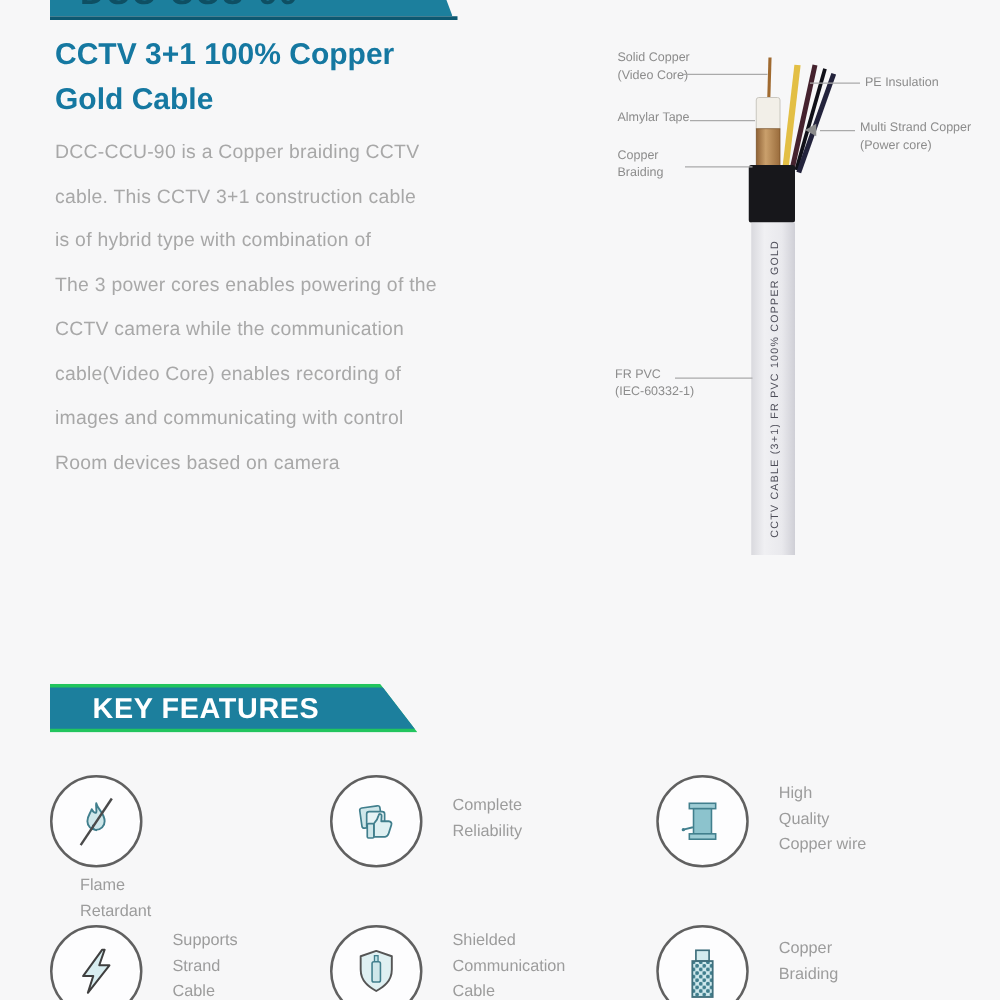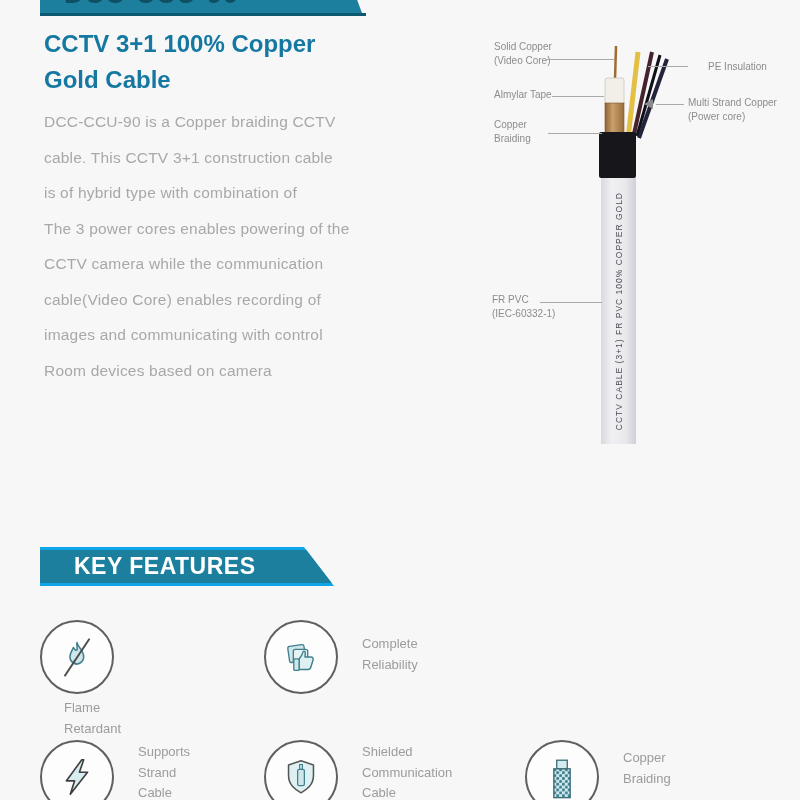--- a/index.html
+++ b/index.html
@@ -51,21 +51,21 @@
     display:flex; align-items:center; justify-content:center; overflow:hidden;
   }
   .jacket-text {
     writing-mode:vertical-rl; transform:rotate(180deg);
     font-size:8.5px; letter-spacing:1px; color:#4d4d58; white-space:nowrap;
     font-family:"Liberation Sans", sans-serif;
   }
   
   .kf-ribbon {
     position:absolute; left:40px; top:547px; width:294px; height:39px;
-    background:#0ea5e9;
+    background:#22c55e;
     clip-path:polygon(0 0, calc(100% - 30px) 0, 100% 100%, 0 100%);
   }
   .kf-ribbon-inner {
     position:absolute; left:0; right:0; top:3px; bottom:3px;
     background:#1c7f9d; display:flex; align-items:center;
   }
   .kf-heading {
     padding-left:34px; color:#ffffff; font-weight:bold; font-size:23px;
     letter-spacing:0.5px;
   }
@@ -145,21 +145,21 @@
     </div>
     <div class="dlabel" style="left:54px; top:118px;">
       <div>Copper</div>
       <div>Braiding</div>
     </div>
     <div class="dlabel" style="left:52px; top:293px;">
       <div>FR PVC</div>
       <div>(IEC-60332-1)</div>
     </div>
 
-    <div class="dlabel" style="left:268px; top:60px;">
+    <div class="dlabel" style="left:252px; top:60px;">
       <div>PE Insulation</div>
     </div>
     <div class="dlabel" style="left:248px; top:96px;">
       <div>Multi Strand Copper</div>
       <div>(Power core)</div>
     </div>
 
     <div class="leader" style="left:106px; top:59px;  width:68px;"></div>
     <div class="leader" style="left:112px; top:96px;  width:52px;"></div>
     <div class="leader" style="left:108px; top:133px; width:54px;"></div>
@@ -198,20 +198,36 @@
         <path d="M22 37v-11c2-2 3.4-4.2 4-7 .3-1.6 2.6-1.3 2.5.4l-.3 4.6h6.2c1.7 0 2.8 1.5 2.2 3.1l-2.2 7c-.4 1.3-1.6 2.9-3 2.9z" fill="#dff0f2" stroke="#417f8d" stroke-width="1.5" stroke-linejoin="round"></path>
         <rect x="16.5" y="26" width="5.5" height="12" rx="1" fill="#cfe7ea" stroke="#417f8d" stroke-width="1.4"></rect>
       </svg>
     </div>
     <div class="flabel pt14">
       <div>Complete</div>
       <div>Reliability</div>
     </div>
   </div>
 
+  <div class="feature" style="left:525px; top:620px;">
+    <div class="fcircle">
+      <svg width="46" height="46" viewBox="0 0 48 48">
+        <line x1="16" y1="29" x2="8" y2="31" stroke="#417f8d" stroke-width="1.6"></line>
+        <circle cx="8" cy="31" r="1.4" fill="#417f8d"></circle>
+        <rect x="13" y="9" width="22" height="4.5" fill="#9ecdd5" stroke="#417f8d" stroke-width="1.3"></rect>
+        <rect x="16.5" y="13.5" width="15" height="21" fill="#8cc3cd" stroke="#417f8d" stroke-width="1.3"></rect>
+        <rect x="13" y="34.5" width="22" height="4.5" fill="#9ecdd5" stroke="#417f8d" stroke-width="1.3"></rect>
+      </svg>
+    </div>
+    <div class="flabel pt4">
+      <div>High</div>
+      <div>Quality</div>
+      <div>Copper wire</div>
+    </div>
+  </div>
 
   <div class="feature" style="left:40px; top:740px;">
     <div class="fcircle">
       <svg width="46" height="46" viewBox="0 0 48 48">
         <path d="M29 6 L13 28 h8.5 L17 42 L35 19 h-8.5 L31 6 z" fill="#d8edf0" stroke="#3f3f3f" stroke-width="1.7" stroke-linejoin="round"></path>
       </svg>
     </div>
     <div class="flabel pt2">
       <div>Supports</div>
       <div>Strand</div>

